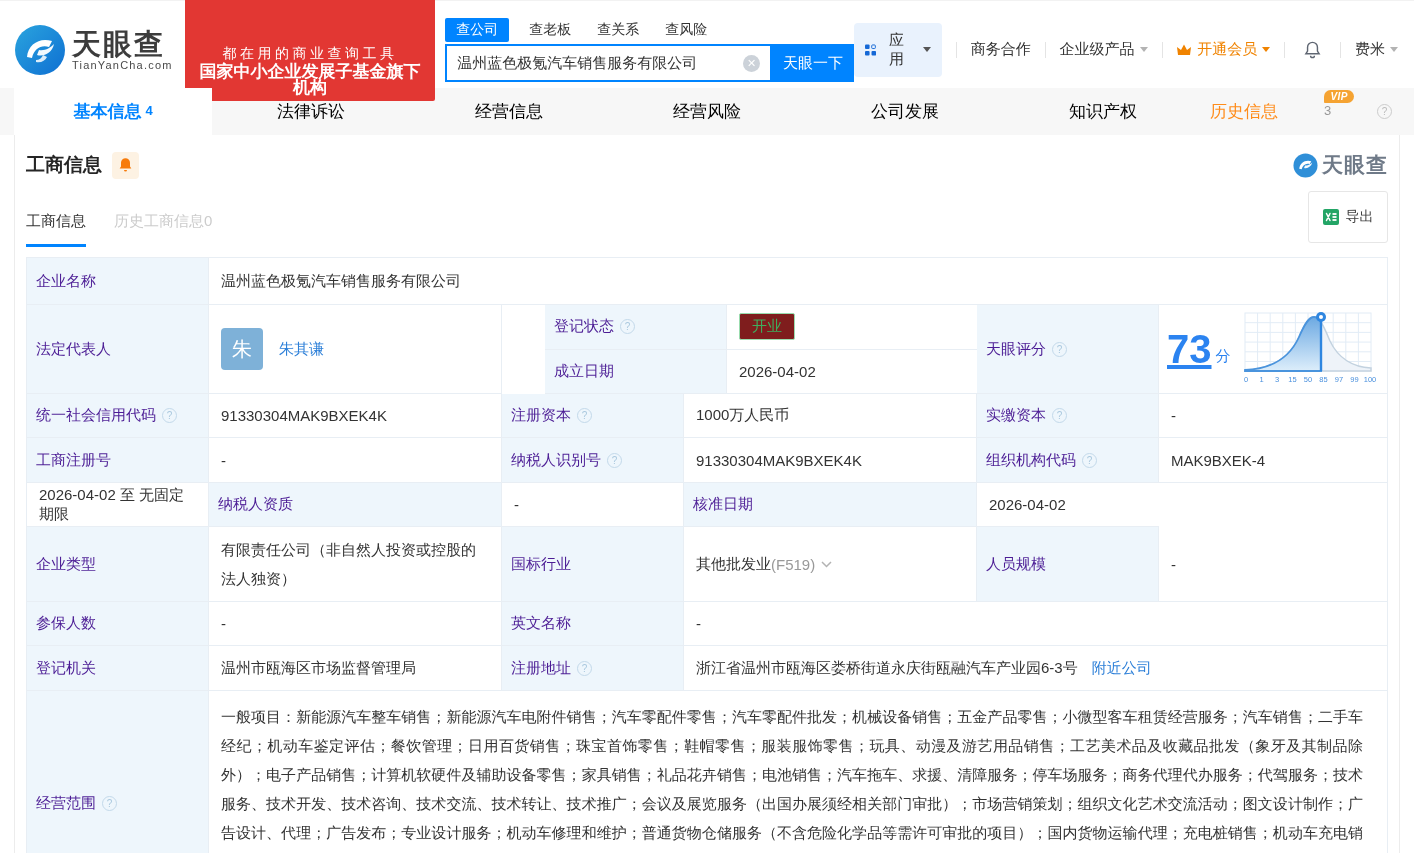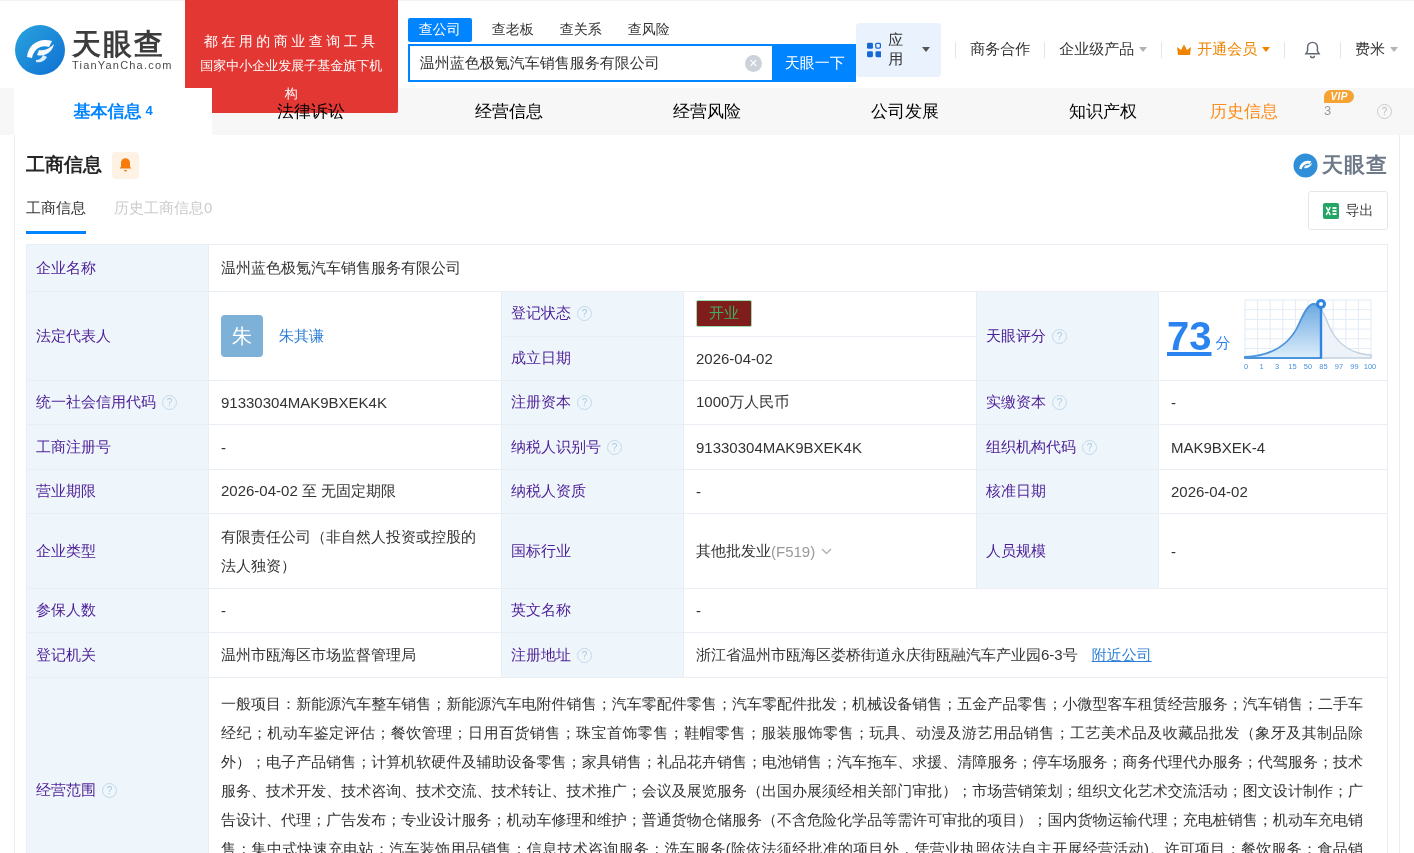--- a/index.html
+++ b/index.html
@@ -7,36 +7,36 @@
     font-family:"Liberation Sans","DejaVu Sans",sans-serif; color:#333; }
 
   
   .hdr { height:88px; padding-top:10px; display:flex; align-items:center; border-top:1px solid #f2f2f2; background:#fff; }
   .logo { display:flex; align-items:center; margin-left:14px; cursor:pointer; }
   .logo-txt { margin-left:6px; }
   .logo-cn { font-size:29px; font-weight:bold; color:#3c3c3c; letter-spacing:2px; line-height:30px; }
   .logo-en { font-size:11px; color:#4a4a4a; letter-spacing:1.2px; }
   .slogan { margin-left:12px; background:#e23733; color:#fff; padding:5px 10px; border-radius:2px; text-align:center; }
   .slg1 { font-size:14px; letter-spacing:3.5px; line-height:21px;margin-top:40px; }
-  .slg2 { font-size:13px; line-height:28px; }
+  .slg2 { font-size:17px; line-height:16px;font-weight:bold; }
   .search-area { margin-left:10px; width:452px; }
   .search-tabs { display:flex; align-items:center; height:26px; margin-bottom:1px; }
   .stab { font-size:14px; color:#333; margin-right:26px; cursor:pointer; }
   .stab.active { background:#0084ff; color:#fff; padding:3px 11px; border-radius:2px; margin-right:20px; }
   .search-row { display:flex; }
   .search-box { flex:1; height:38px; border:2px solid #0084ff; display:flex; align-items:center; background:#fff; }
   .search-box input { flex:1; border:none; outline:none; font-size:15px; padding:0 10px; color:#333;
       font-family:"Liberation Sans","DejaVu Sans",sans-serif; }
   .clear-ic { width:17px; height:17px; border-radius:50%; background:#ccd2d9; color:#fff; font-size:11px;
       display:flex; align-items:center; justify-content:center; margin-right:10px; cursor:pointer; }
   .clear-ic::before { content:"✕"; }
   .search-btn { width:82px; height:38px; background:#0084ff; color:#fff; border:none; font-size:15px; cursor:pointer;
       font-family:"Liberation Sans","DejaVu Sans",sans-serif; }
   .top-nav { margin-left:auto; margin-right:16px; display:flex; align-items:center; }
-  .apps-pill { display:flex; align-items:center; gap:7px; background:#e9f2fd; border-radius:4px; padding:8px 11px; cursor:pointer; }
+  .apps-pill { display:flex; align-items:center; gap:13px; background:#e9f2fd; border-radius:4px; padding:8px 11px; cursor:pointer; }
   .apps-pill span { font-size:15px; color:#333; }
   .caret { width:0; height:0; border-left:4px solid transparent; border-right:4px solid transparent; border-top:5px solid #555; }
   .caret.gray { border-top-color:#b3b3b3; }
   .caret.orange { border-top-color:#f08300; }
   .nav-sep { width:1px; height:16px; background:#e4e4e4; margin:0 14px; }
   .nav-item { display:flex; align-items:center; gap:5px; font-size:15px; color:#333; cursor:pointer; white-space:nowrap; }
   .nav-item.vip { color:#f08300; margin-right:0; }
   .bell-btn { margin:0 4px; display:flex; cursor:pointer; }
 
   
@@ -59,46 +59,46 @@
       height:719px; padding:0 11px; }
   .sec-head { padding-top:16px; display:flex; align-items:center; }
   .sec-title { font-size:19px; font-weight:bold; color:#262626; }
   .bell-box { width:27px; height:27px; background:#fdf2e3; border-radius:4px; display:flex; align-items:center;
       justify-content:center; margin-left:10px; cursor:pointer; }
   .watermark { margin-left:auto; display:flex; align-items:center; gap:4px; }
   .wm-txt { font-size:21px; font-weight:bold; color:#6f7a88; letter-spacing:1px; }
   .subtab-row { margin-top:12px; display:flex; align-items:flex-end; }
   .subtab { font-size:15px; color:#333; padding-bottom:13px; border-bottom:3px solid #0084ff; cursor:pointer; }
   .subtab.dim { color:#ccc; border-bottom:3px solid transparent; margin-left:28px; }
-  .export-btn { margin-left:auto; margin-bottom:4px; width:80px; height:39px; border:1px solid #e6e6e6; border-radius:3px;
+  .export-btn { margin-left:auto; margin-bottom:4px; width:80px; height:52px; border:1px solid #e6e6e6; border-radius:3px;
       background:#fff; display:flex; align-items:center; justify-content:center; gap:7px; cursor:pointer; }
   .export-btn span { font-size:14px; color:#404040; }
 
   
   .tbl { margin-top:10px; border:1px solid #e8eef4; border-bottom:none; }
   .trow { display:grid; grid-template-columns:182px 293px 182px 293px 182px auto; }
   .cell { border-right:1px solid #e8eef4; border-bottom:1px solid #e8eef4; display:flex; align-items:center;
       font-size:15px; color:#333; }
   .cell.last { border-right:none; }
   .lbl { background:#eef6fc; padding:0 9px; gap:6px; color:#4c1d95; }
   .val { padding:0 12px; background:#fff; }
   .h47{min-height:47px}.h89{min-height:89px}.h44{min-height:44px}.h45{min-height:45px}.h67{min-height:67px}
   .span5 { grid-column:2 / 7; }
   .span3 { grid-column:4 / 7; }
-  .sub2 { grid-column:3 / 5; display:grid; grid-template-columns:182px 293px; grid-template-rows:1fr 1fr; }
+  .sub2 { grid-column:3 / 5; display:grid; grid-template-columns:182px 293px; grid-template-rows:1fr 1fr;margin-left:43px; }
   .avatar { width:42px; height:42px; border-radius:4px; background:#7eb1d8; color:#fff; font-size:20px;
       display:flex; align-items:center; justify-content:center; flex:none; }
   .rep-name { margin-left:16px; color:#2c7fd8; cursor:pointer; }
   .badge-open { border:1px solid #99dcae; background:#7f1d1d; color:#3fae5e; font-size:15px; padding:3px 12px; border-radius:2px; }
   .score-cell { gap:4px; padding:0 4px 0 8px; }
   .score-num { font-size:40px; font-weight:bold; color:#2b83f0; line-height:1;text-decoration:underline; }
   .score-unit { font-size:15px; color:#2b83f0; margin-top:14px; }
   .industry-code { color:#999; }
   .chev { margin-left:6px; display:flex; }
-  .addr-link { color:#2c7fd8; margin-left:14px; white-space:nowrap; cursor:pointer;text-decoration:underline; }
+  .addr-link { color:#2c7fd8; margin-left:14px; white-space:nowrap; cursor:pointer; }
   .scope-row .lbl { align-items:center; }
   .scope-row { min-height:220px; }
   .scope-txt { padding:11px 12px; line-height:29px; font-size:15px; color:#333; text-align:justify; }
   .wrap2 { line-height:29px; padding:8px 12px; }
 </style>
 </head>
 <body>
 
 <header class="hdr">
   <div class="logo">
@@ -336,21 +336,20 @@
       </div>
       <div class="cell val h45">91330304MAK9BXEK4K</div>
       <div class="cell lbl h45">
         <span>组织机构代码</span>
         <span class="qmark"></span>
       </div>
       <div class="cell val h45 last">MAK9BXEK-4</div>
     </div>
 
     <div class="trow">
-      <div class="cell lbl h44">营业期限</div>
       <div class="cell val h44">2026-04-02 至 无固定期限</div>
       <div class="cell lbl h44">纳税人资质</div>
       <div class="cell val h44">-</div>
       <div class="cell lbl h44">核准日期</div>
       <div class="cell val h44 last">2026-04-02</div>
     </div>
 
     <div class="trow">
       <div class="cell lbl h67">企业类型</div>
       <div class="cell val h67 wrap2">有限责任公司（非自然人投资或控股的法人独资）</div>

